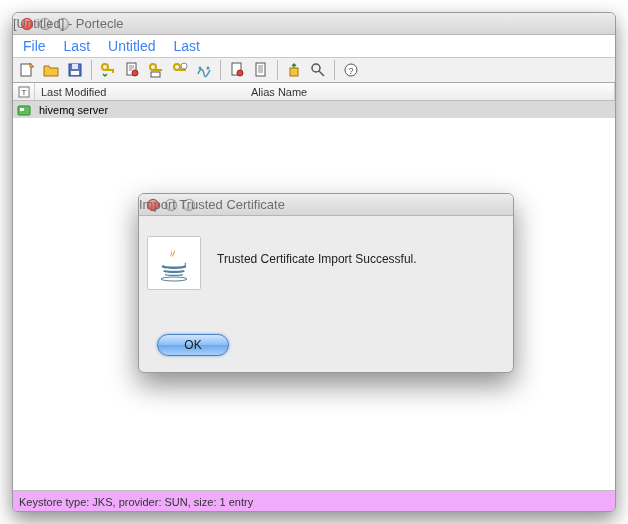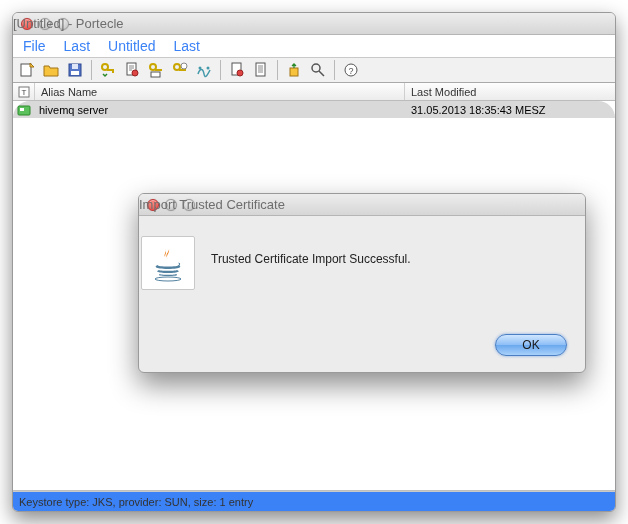--- a/index.html
+++ b/index.html
@@ -102,80 +102,80 @@
   .th {
     display: flex;
     align-items: center;
     padding: 0 6px;
     border-right: 1px solid #cfcfcf;
     gap: 4px;
   }
   .th.icon-col { width: 22px; justify-content: center; padding:0; }
   .th.alias { flex: 0 0 370px; }
   .th.mod { flex: 1; border-right: none; }
-  .tbody { flex:1; overflow:auto;border-radius:17px; }
+  .tbody { flex:1; overflow:auto; }
   .trow {
     display: flex;
     height: 17px;
     align-items: center;
     font-size: 11px;
   }
   .trow.sel { background: #d9d9d9; }
   .td.icon-col { width: 22px; display:flex; justify-content:center; }
   .td.alias { flex: 0 0 370px; padding-left:4px; }
   .td.mod { flex:1; padding-left:6px; }
   .statusbar {
     height: 20px;
-    background: #3b82f6;
+    background: #f0abfc;
     border-top: 1px solid #c9c9c9;
     font-size: 11px;
     color: #333;
     display: flex;
     align-items: center;
     padding: 0 6px;
   }
   
   .dialog {
     position: absolute;
     left: 125px;
     top: 180px;
-    width: 448px;
+    width: 376px;
     height: 180px;
     background: #ececec;
     border: 1px solid #9a9a9a;
     border-radius: 6px;
     box-shadow: 0 12px 28px rgba(0,0,0,0.45);
     display: flex;
     flex-direction: column;
     overflow: hidden;
   }
   .dialog .titlebar { height: 22px; }
   .dialog-body {
     flex:1;
     display:flex;
     align-items:flex-start;
-    padding: 20px 20px 4px 2px;
+    padding: 20px 20px 4px 8px;
     gap: 16px;
   }
   .java-icon {
     width: 54px; height: 54px;
     background: #fff;
     border: 1px solid #c8c8c8;
     border-radius: 2px;
     display:flex; align-items:center; justify-content:center;
   }
   .java-icon svg { width: 40px; height: 40px; }
   .dialog-msg {
     font-size: 12px;
     color: #222;
     padding-top: 16px;
   }
   .dialog-buttons {
     display:flex;
-    justify-content:flex-end;
+    justify-content:flex-start;
     padding: 8px 18px 16px;
   }
   .btn-ok {
     min-width: 72px;
     height: 22px;
     border-radius: 11px;
     border: 1px solid #4a7fc3;
     background: linear-gradient(#cfe6ff,#8fbff6 48%,#6ba9ee 52%,#a9d1fb);
     color: #1a1a1a;
     font-size: 12px;
@@ -307,33 +307,32 @@
   </div>
 
   <div class="table-area">
     <div class="thead">
       <div class="th icon-col th-icon">
         <svg viewBox="0 0 12 12">
             <rect x="1" y="1" width="10" height="10" fill="#fff" stroke="#777"></rect>
             <text x="6" y="9" font-size="8" text-anchor="middle" fill="#444">T</text>
           </svg>
       </div>
+      <div class="th mod">Last Modified</div>
       <div class="th alias">Alias Name</div>
-      <div class="th mod">Last Modified</div>
     </div>
     <div class="tbody">
       <div class="trow sel">
         <div class="td icon-col cert-row-icon">
           <svg viewBox="0 0 14 14">
               <rect x="1" y="3" width="12" height="9" rx="1" fill="#5cc15c" stroke="#2a8a2a"></rect>
               <rect x="3" y="5" width="4" height="3" fill="#fff"></rect>
             </svg>
         </div>
         <div class="td alias">hivemq server</div>
-        <div class="td mod">31.05.2013 18:35:43 MESZ</div>
       </div>
     </div>
   </div>
 
   <div class="statusbar">
     <span>Keystore type: JKS, provider: SUN, size: 1 entry</span>
   </div>
 
   <div class="dialog">
     <div class="titlebar">

